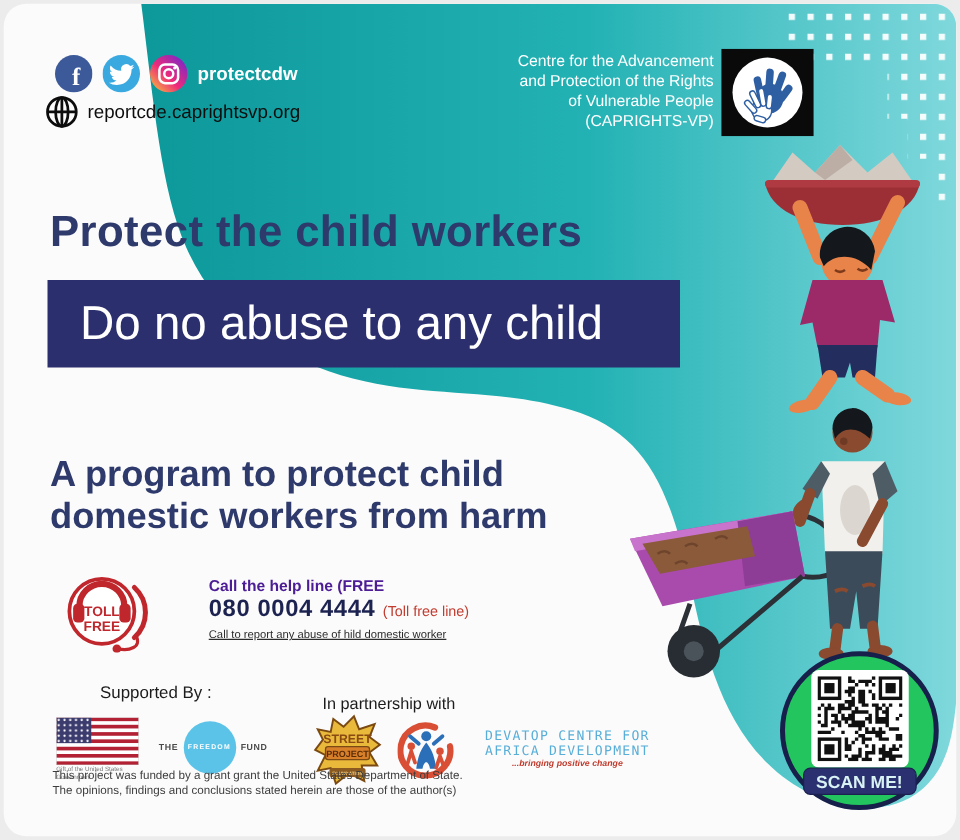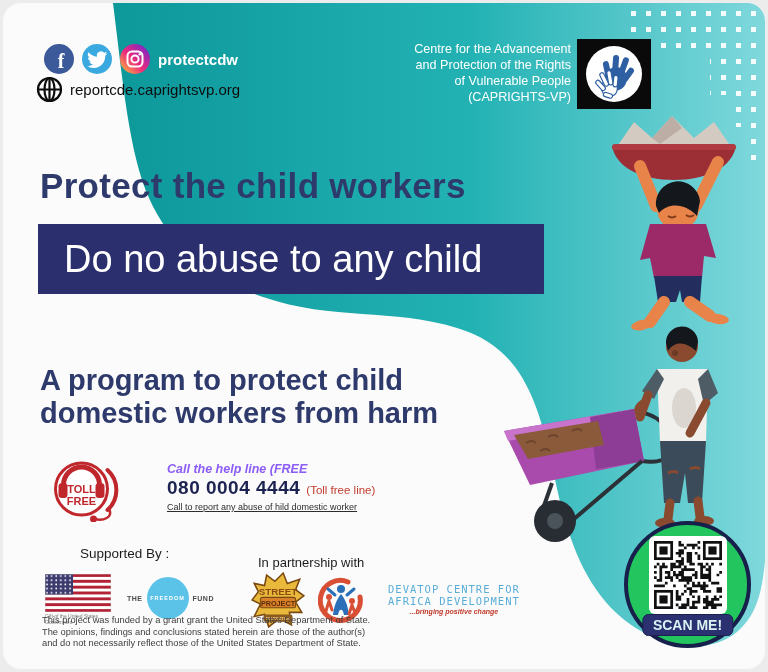--- a/index.html
+++ b/index.html
@@ -23,21 +23,21 @@
   
   .headline{left:37px;top:163px;font-size:35px;font-weight:800;color:#2e3a6b;letter-spacing:.3px;}
   .banner{left:35px;top:221px;width:506px;height:70px;background:#2c2f6e;color:#fff;
           display:flex;align-items:center;padding-left:26px;font-size:38px;font-weight:400;}
   .subtitle{left:37px;top:361px;font-size:29px;font-weight:800;color:#2e3a6b;line-height:33px;}
   .subtitle span{display:block;}
 
   
   .helpline{left:36px;top:455px;display:flex;align-items:flex-start;gap:10px;}
   .hl-text{padding-top:4px;}
-  .hl-label{color:#8b5cf6;font-size:12.5px;font-weight:700;font-style:italic;}
+  .hl-label{color:#4c1d95;font-size:12.5px;font-weight:700;}
   .hl-number-row{display:flex;align-items:baseline;gap:6px;margin-top:1px;}
   .hl-number{color:#1d2350;font-size:19px;font-weight:800;letter-spacing:.5px;}
   .hl-suffix{color:#c23b2e;font-size:11.5px;}
   .hl-note{color:#2c2c2c;font-size:9px;margin-top:3px;text-decoration:underline;}
 
   
   .supported-label{left:77px;top:543px;font-size:13.5px;color:#1c1c1c;}
   .us-flag{left:42px;top:571px;}
   .flag-caption{left:42px;top:610px;width:72px;font-size:5px;color:#777;}
   .freedom{left:124px;top:574px;display:flex;align-items:center;gap:4px;}
@@ -289,21 +289,20 @@
     <div class="devatop-lines">
       <div class="line">DEVATOP CENTRE FOR</div>
       <div class="line">AFRICA DEVELOPMENT</div>
       <div class="devatop-tagline">...bringing positive change</div>
     </div>
   </div>
 
   <div class="abs disclaimer">
     <span>This project was funded by a grant grant the United States Department of State.</span>
     <span>The opinions, findings and conclusions stated herein are those of the author(s)</span>
-    <span>and do not necessarily reflect those of the United States Department of State.</span>
   </div>
 
   <div class="abs qr-wrap">
     <div class="qr-card">
       <svg id="qr-svg" width="68" height="68" viewBox="0 0 25 25">
             <path d="M9,0h1v1h-1zM16,0h1v1h-1zM9,1h1v1h-1zM10,1h1v1h-1zM12,1h1v1h-1zM13,1h1v1h-1zM14,1h1v1h-1zM15,1h1v1h-1zM11,2h1v1h-1zM14,2h1v1h-1zM16,2h1v1h-1zM9,3h1v1h-1zM10,3h1v1h-1zM8,4h1v1h-1zM9,4h1v1h-1zM10,4h1v1h-1zM12,4h1v1h-1zM13,4h1v1h-1zM15,4h1v1h-1zM9,5h1v1h-1zM12,5h1v1h-1zM13,5h1v1h-1zM16,5h1v1h-1zM10,6h1v1h-1zM12,6h1v1h-1zM13,6h1v1h-1zM16,6h1v1h-1zM8,7h1v1h-1zM9,7h1v1h-1zM10,7h1v1h-1zM12,7h1v1h-1zM13,7h1v1h-1zM1,8h1v1h-1zM3,8h1v1h-1zM6,8h1v1h-1zM7,8h1v1h-1zM9,8h1v1h-1zM10,8h1v1h-1zM13,8h1v1h-1zM14,8h1v1h-1zM16,8h1v1h-1zM17,8h1v1h-1zM19,8h1v1h-1zM21,8h1v1h-1zM24,8h1v1h-1zM0,9h1v1h-1zM2,9h1v1h-1zM3,9h1v1h-1zM4,9h1v1h-1zM6,9h1v1h-1zM7,9h1v1h-1zM8,9h1v1h-1zM9,9h1v1h-1zM11,9h1v1h-1zM17,9h1v1h-1zM18,9h1v1h-1zM20,9h1v1h-1zM2,10h1v1h-1zM6,10h1v1h-1zM10,10h1v1h-1zM11,10h1v1h-1zM12,10h1v1h-1zM13,10h1v1h-1zM14,10h1v1h-1zM17,10h1v1h-1zM19,10h1v1h-1zM20,10h1v1h-1zM0,11h1v1h-1zM2,11h1v1h-1zM4,11h1v1h-1zM5,11h1v1h-1zM7,11h1v1h-1zM9,11h1v1h-1zM10,11h1v1h-1zM15,11h1v1h-1zM17,11h1v1h-1zM20,11h1v1h-1zM24,11h1v1h-1zM2,12h1v1h-1zM5,12h1v1h-1zM7,12h1v1h-1zM8,12h1v1h-1zM9,12h1v1h-1zM10,12h1v1h-1zM14,12h1v1h-1zM15,12h1v1h-1zM17,12h1v1h-1zM18,12h1v1h-1zM19,12h1v1h-1zM20,12h1v1h-1zM23,12h1v1h-1zM0,13h1v1h-1zM2,13h1v1h-1zM4,13h1v1h-1zM5,13h1v1h-1zM6,13h1v1h-1zM8,13h1v1h-1zM10,13h1v1h-1zM11,13h1v1h-1zM12,13h1v1h-1zM13,13h1v1h-1zM15,13h1v1h-1zM17,13h1v1h-1zM18,13h1v1h-1zM19,13h1v1h-1zM20,13h1v1h-1zM1,14h1v1h-1zM2,14h1v1h-1zM6,14h1v1h-1zM9,14h1v1h-1zM10,14h1v1h-1zM11,14h1v1h-1zM12,14h1v1h-1zM13,14h1v1h-1zM20,14h1v1h-1zM4,15h1v1h-1zM12,15h1v1h-1zM14,15h1v1h-1zM16,15h1v1h-1zM18,15h1v1h-1zM21,15h1v1h-1zM22,15h1v1h-1zM23,15h1v1h-1zM0,16h1v1h-1zM1,16h1v1h-1zM2,16h1v1h-1zM3,16h1v1h-1zM7,16h1v1h-1zM11,16h1v1h-1zM14,16h1v1h-1zM15,16h1v1h-1zM16,16h1v1h-1zM17,16h1v1h-1zM18,16h1v1h-1zM19,16h1v1h-1zM12,17h1v1h-1zM13,17h1v1h-1zM17,17h1v1h-1zM18,17h1v1h-1zM23,17h1v1h-1zM24,17h1v1h-1zM8,18h1v1h-1zM11,18h1v1h-1zM13,18h1v1h-1zM14,18h1v1h-1zM15,18h1v1h-1zM18,18h1v1h-1zM19,18h1v1h-1zM20,18h1v1h-1zM23,18h1v1h-1zM24,18h1v1h-1zM8,19h1v1h-1zM10,19h1v1h-1zM13,19h1v1h-1zM8,20h1v1h-1zM9,20h1v1h-1zM14,20h1v1h-1zM16,20h1v1h-1zM19,20h1v1h-1zM22,20h1v1h-1zM24,20h1v1h-1zM8,21h1v1h-1zM9,21h1v1h-1zM12,21h1v1h-1zM16,21h1v1h-1zM18,21h1v1h-1zM19,21h1v1h-1zM21,21h1v1h-1zM22,21h1v1h-1zM23,21h1v1h-1zM12,22h1v1h-1zM14,22h1v1h-1zM15,22h1v1h-1zM16,22h1v1h-1zM18,22h1v1h-1zM19,22h1v1h-1zM20,22h1v1h-1zM21,22h1v1h-1zM8,23h1v1h-1zM10,23h1v1h-1zM11,23h1v1h-1zM12,23h1v1h-1zM14,23h1v1h-1zM19,23h1v1h-1zM20,23h1v1h-1zM21,23h1v1h-1zM22,23h1v1h-1zM23,23h1v1h-1zM24,23h1v1h-1zM9,24h1v1h-1zM10,24h1v1h-1zM11,24h1v1h-1zM13,24h1v1h-1zM14,24h1v1h-1zM15,24h1v1h-1zM18,24h1v1h-1zM19,24h1v1h-1zM21,24h1v1h-1zM22,24h1v1h-1z" fill="#111"></path>
             <rect x="0" y="0" width="7" height="7" fill="#111"></rect>
             <rect x="1" y="1" width="5" height="5" fill="#fff"></rect>
             <rect x="2" y="2" width="3" height="3" fill="#111"></rect>
             <rect x="18" y="0" width="7" height="7" fill="#111"></rect>

